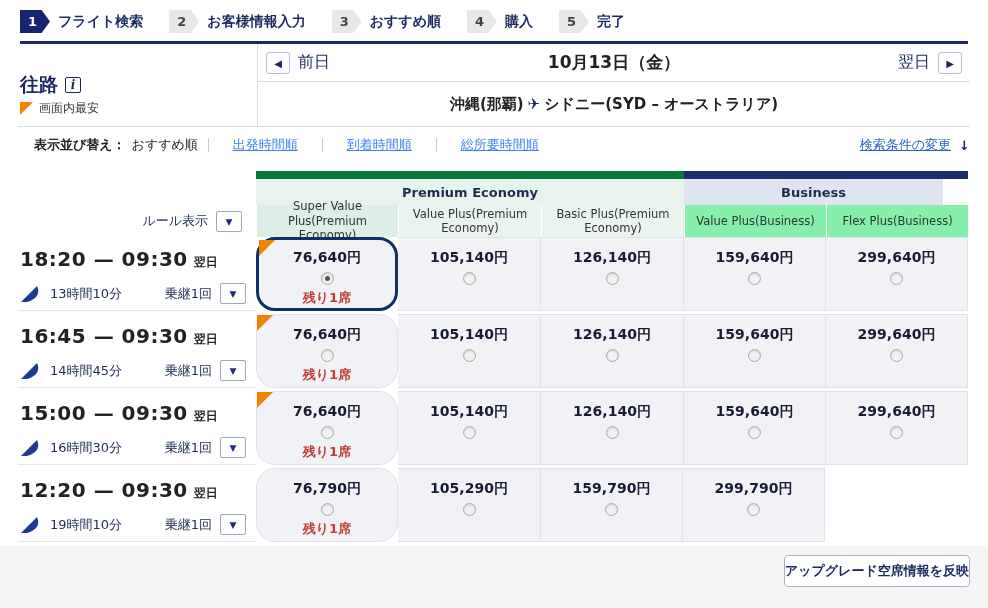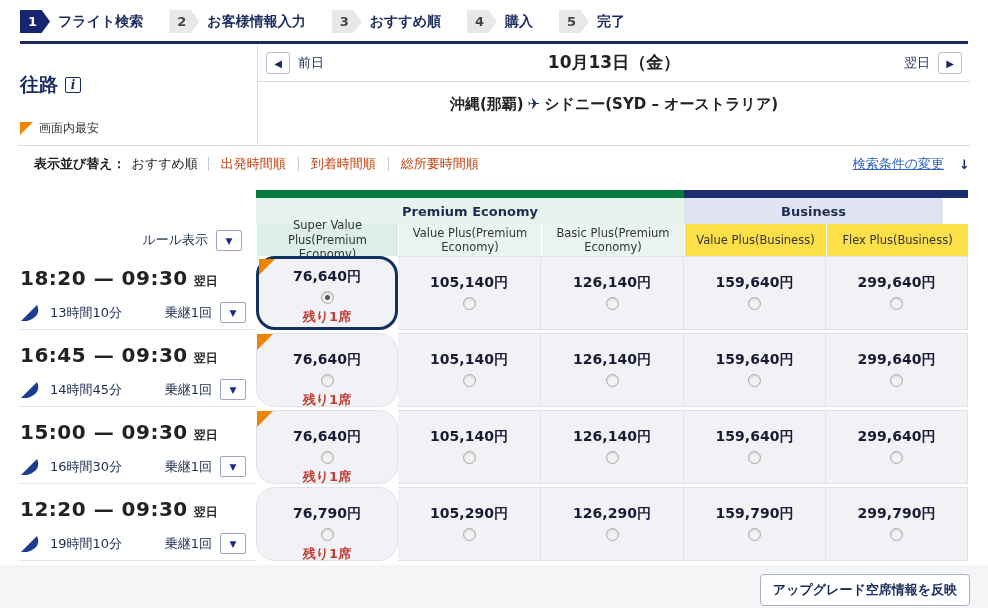--- a/index.html
+++ b/index.html
@@ -16,86 +16,86 @@
   .step-label { font-size:14px; font-weight:bold; color:#1b2b5e; }
   .navy-rule { height:3px; background:#1a2a5e; margin:2px 2px 0 2px; }
 
   
   .header { display:flex; border-bottom:1px solid #d9dce2; }
   .header-left { width:240px; border-right:1px solid #d9dce2; padding:28px 8px 8px 2px; }
   .direction { display:flex; align-items:center; gap:7px; }
   .direction-title { font-size:19px; font-weight:bold; color:#1a2a5e; }
   .info-icon { width:16px; height:16px; border:1px solid #1a2a5e; border-radius:2px; color:#1a2a5e; font-family:"DejaVu Serif",serif;
     font-style:italic; font-size:12px; font-weight:bold; text-align:center; line-height:15px; }
-  .legend { display:flex; align-items:center; gap:6px; margin-top:22px; }
+  .legend { display:flex; align-items:center; gap:6px; margin-top:2px; }
   .tri-orange { width:0; height:0; border-top:13px solid #f08300; border-right:13px solid transparent; }
   .legend-label { font-size:12px; color:#333; }
   .header-right { flex:1; }
   .date-row { display:flex; align-items:center; height:38px; padding:0 8px; border-bottom:1px solid #d9dce2; }
   .nav-btn { width:24px; height:22px; border:1px solid #b6bdd0; border-radius:3px; background:#fff; color:#1a2a5e; font-size:10px;
     text-align:center; line-height:21px; cursor:pointer; }
-  .daynav-label { font-size:13px; color:#1a2a5e; margin:0 8px; }
+  .daynav-label { font-size:16px; color:#1a2a5e; margin:0 8px; }
   .date-title { flex:1; text-align:center; font-size:17px; font-weight:bold; color:#222; }
   .route-row { display:flex; align-items:center; justify-content:center; gap:4px; height:44px; font-size:15px; font-weight:bold; color:#222; }
   .plane-icon { color:#1a2a5e; font-size:15px; }
 
   
   .sort-row { display:flex; align-items:center; height:32px; font-size:13px; margin-top:2px; }
   .sort-label { font-weight:bold; color:#222;margin-left:16px; }
   .sort-current { margin:0 10px 0 6px; color:#222; }
-  .sort-link { color:#c2410c; cursor:pointer; margin:0 12px; }
+  .sort-link { color:#3b82f6; text-decoration:underline; cursor:pointer; margin:0 24px; }
   .sep { width:1px; height:14px; background:#c5c9d4; }
   .spacer { flex:1; }
-  .change-link { color:#2a62c4; text-decoration:underline; cursor:pointer; margin-right:15px; }
+  .change-link { color:#2a62c4; text-decoration:underline; cursor:pointer; margin-right:8px; }
   .down-arrow { color:#1a2a5e; font-weight:bold; font-size:13px; }
 
   
   .table-area { margin-top:10px; width:950px; }
   .trow { display:flex; }
   .c-info { width:238px; }
   .c1 { width:142px; } .c2 { width:143px; } .c3 { width:143px; } .c4 { width:142px; } .c5 { width:142px; }
   .bar-green { height:8px; background:#067a3c; }
   .bar-navy { height:8px; background:#1c2d6e; }
   .grp { height:26px; display:flex; align-items:center; justify-content:center; font-size:13px; font-weight:bold; color:#1d2d50; }
   .grp-pe { background:#e8f3ed; }
   .grp-biz { background:#e0e4f2; }
   .colhead { height:32px; display:flex; align-items:center; justify-content:center; text-align:center; font-size:11.5px; line-height:1.25;
     color:#333; border-left:1px solid #fff; padding:0 2px; }
   .ch-pe { background:#e9f4ee; }
   .ch-pe-sel { background:#ddeee6; }
-  .ch-biz { background:#fde047; }
+  .ch-biz { background:#86efac; }
   .rule-cell { height:32px; display:flex; align-items:center; justify-content:flex-end; gap:8px; padding-right:14px; }
   .rule-label { font-size:13px; color:#1d2d50; }
   .drop-btn { width:26px; height:21px; border:1px solid #9aa6c4; border-radius:2px; background:#fff; color:#1a2a8c; font-size:9px;
     text-align:center; line-height:20px; cursor:pointer; }
 
   .fare-row { display:flex; margin-bottom:3px; }
   .info-cell { width:238px; padding:10px 10px 0 2px; border-bottom:1px solid #e4e6ec; }
   .times { font-size:20px; color:#222; font-weight:bold; letter-spacing:0.5px; }
   .nextday { font-size:12px; font-weight:bold; margin-left:6px; }
   .info-line2 { display:flex; align-items:center; margin-top:12px; font-size:13px; color:#1d2d50; }
   .ana-icon { margin-right:8px; display:inline-block; }
   .duration { margin-right:auto; }
   .stops { margin-right:8px; }
 
-  .fare-cell { position:relative; height:74px; background:#f1f2f6; border:1px solid #e0e2e9; border-left:none; text-align:center; padding-top:17px; }
+  .fare-cell { position:relative; height:74px; background:#f1f2f6; border:1px solid #e0e2e9; border-left:none; text-align:center; padding-top:11px; }
   .fare-cell.first { border-left:1px solid #e0e2e9;border-radius:19px; }
   .fare-cell.selected { border:3px solid #10305f; padding-top:9px; }
   .fare-cell.low::before { content:""; position:absolute; top:0; left:0; width:0; height:0;
     border-top:16px solid #f08300; border-right:16px solid transparent; }
   .price { font-size:14px; font-weight:bold; color:#1a1a33; }
   .radio { width:13px; height:13px; border-radius:50%; background:#f2f2f2; border:1px solid #aaa; margin:5px auto 0 auto;
     box-shadow:inset 0 1px 2px rgba(0,0,0,0.15); cursor:pointer; }
   .radio.on::after { content:""; display:block; width:5px; height:5px; border-radius:50%; background:#555; margin:3px auto; }
   .seats-note { margin-top:4px; font-size:13px; font-weight:bold; color:#c03c33; }
 
   
   .footer-band { background:#f4f5f7; margin-top:4px; padding:9px 18px 60px 18px; }
   .upgrade-btn { display:block; margin-left:auto; background:#fff; border:1px solid #aab2c2; border-radius:4px; color:#1a2a5e;
-    font-size:13px; font-weight:bold; padding:6px 12px; cursor:pointer; font-family:inherit; }
+    font-size:13px; font-weight:bold; padding:6px 0; cursor:pointer; font-family:inherit; }
 </style>
 </head>
 <body>
 
 <div class="page">
   <div class="content">
 
     <div class="stepnav">
       <div class="step active">
         <span class="step-box">1</span>
@@ -306,24 +306,20 @@
         </div>
         <div class="fare-cell first c1">
           <div class="price">76,790円</div>
           <div class="radio"></div>
           <div class="seats-note">残り1席</div>
         </div>
         <div class="fare-cell c2">
           <div class="price">105,290円</div>
           <div class="radio"></div>
         </div>
-        <div class="fare-cell c3">
-          <div class="price">126,290円</div>
-          <div class="radio"></div>
-        </div>
         <div class="fare-cell c4">
           <div class="price">159,790円</div>
           <div class="radio"></div>
         </div>
         <div class="fare-cell c5">
           <div class="price">299,790円</div>
           <div class="radio"></div>
         </div>
       </div>
 

